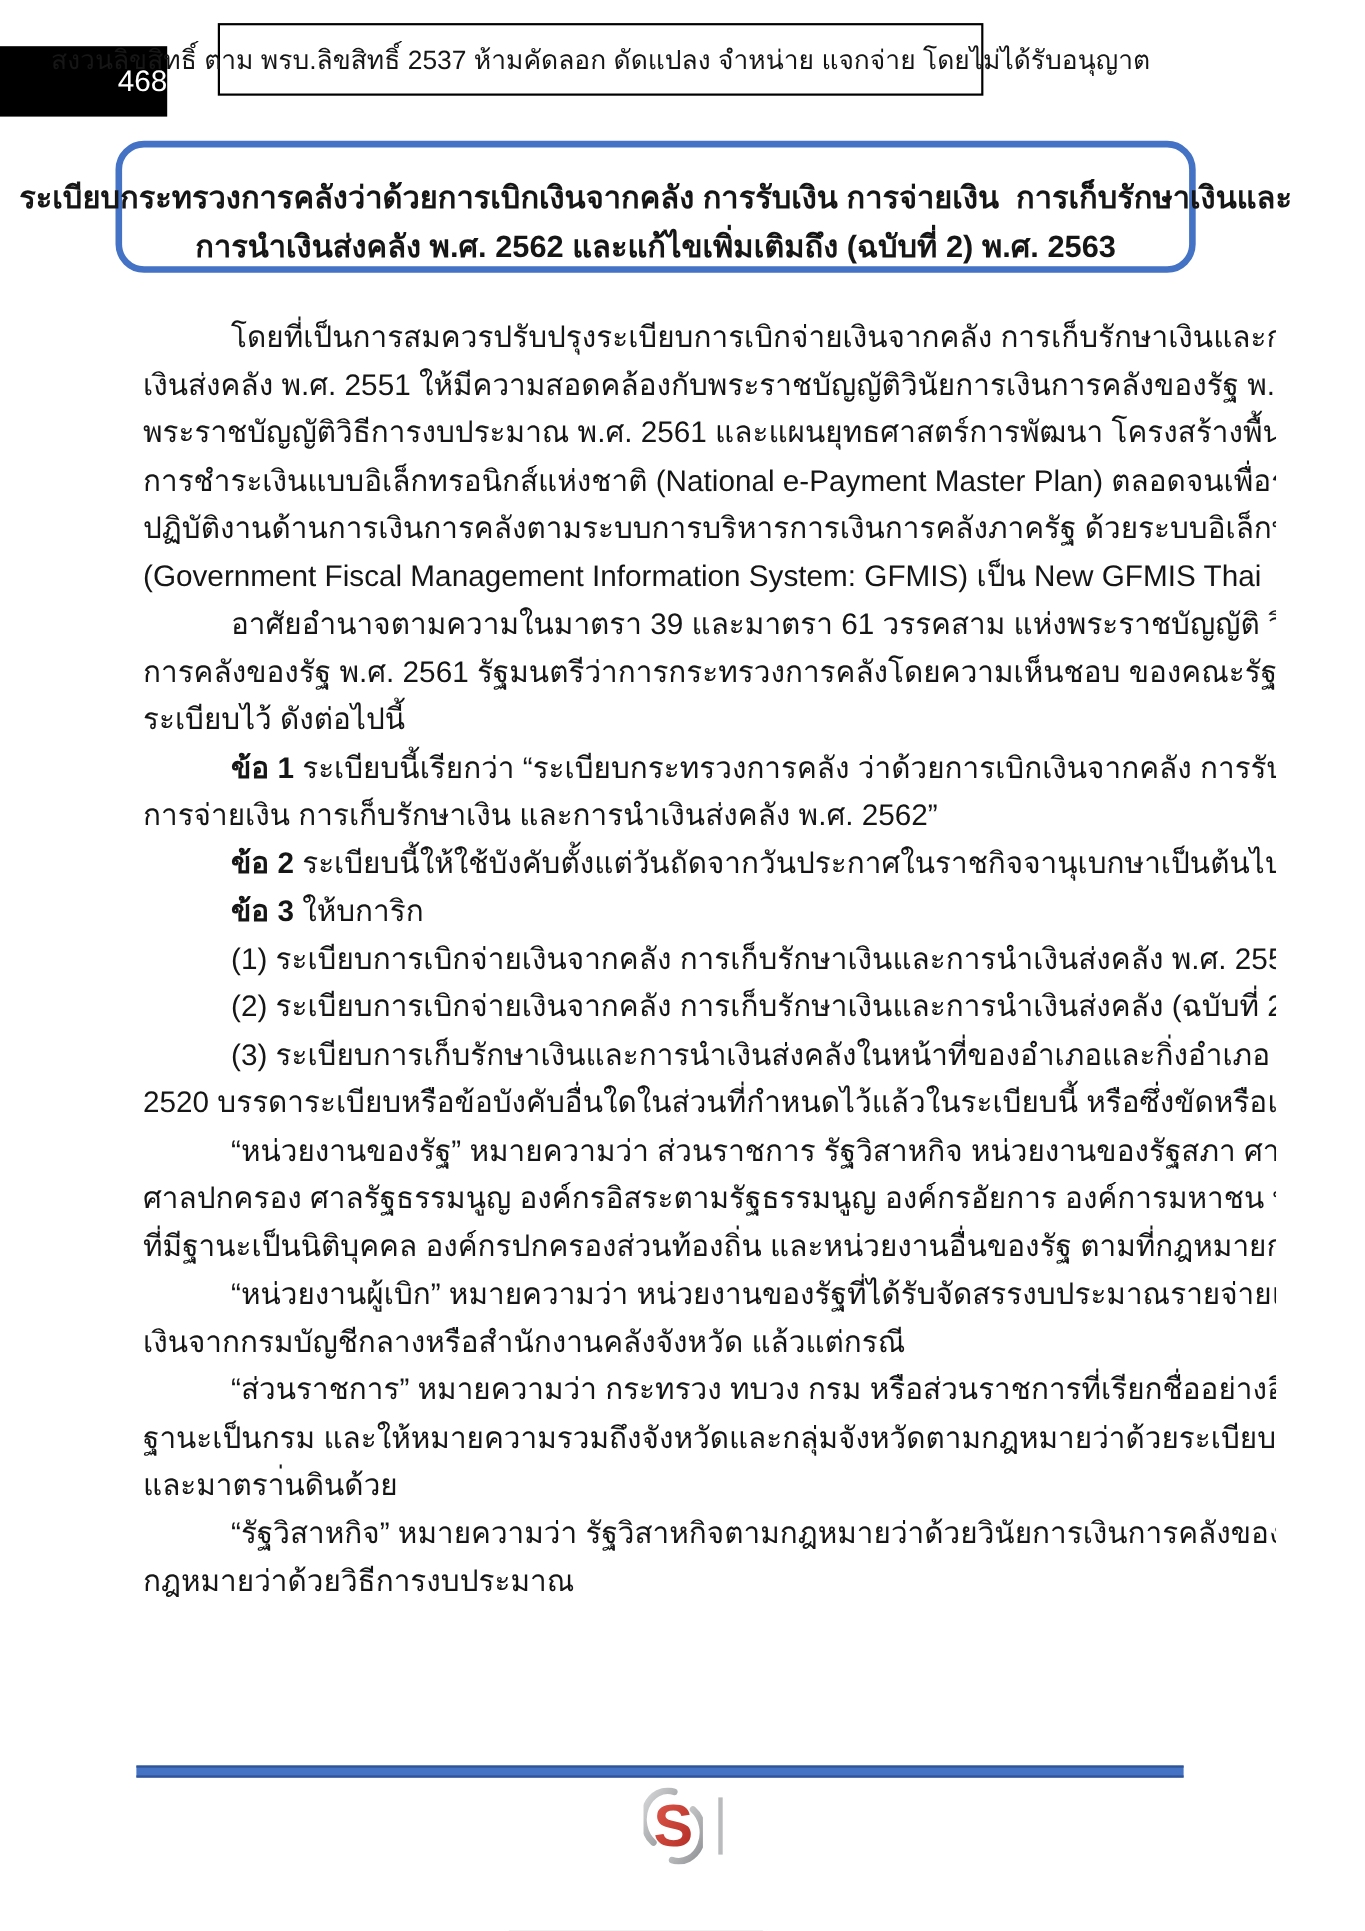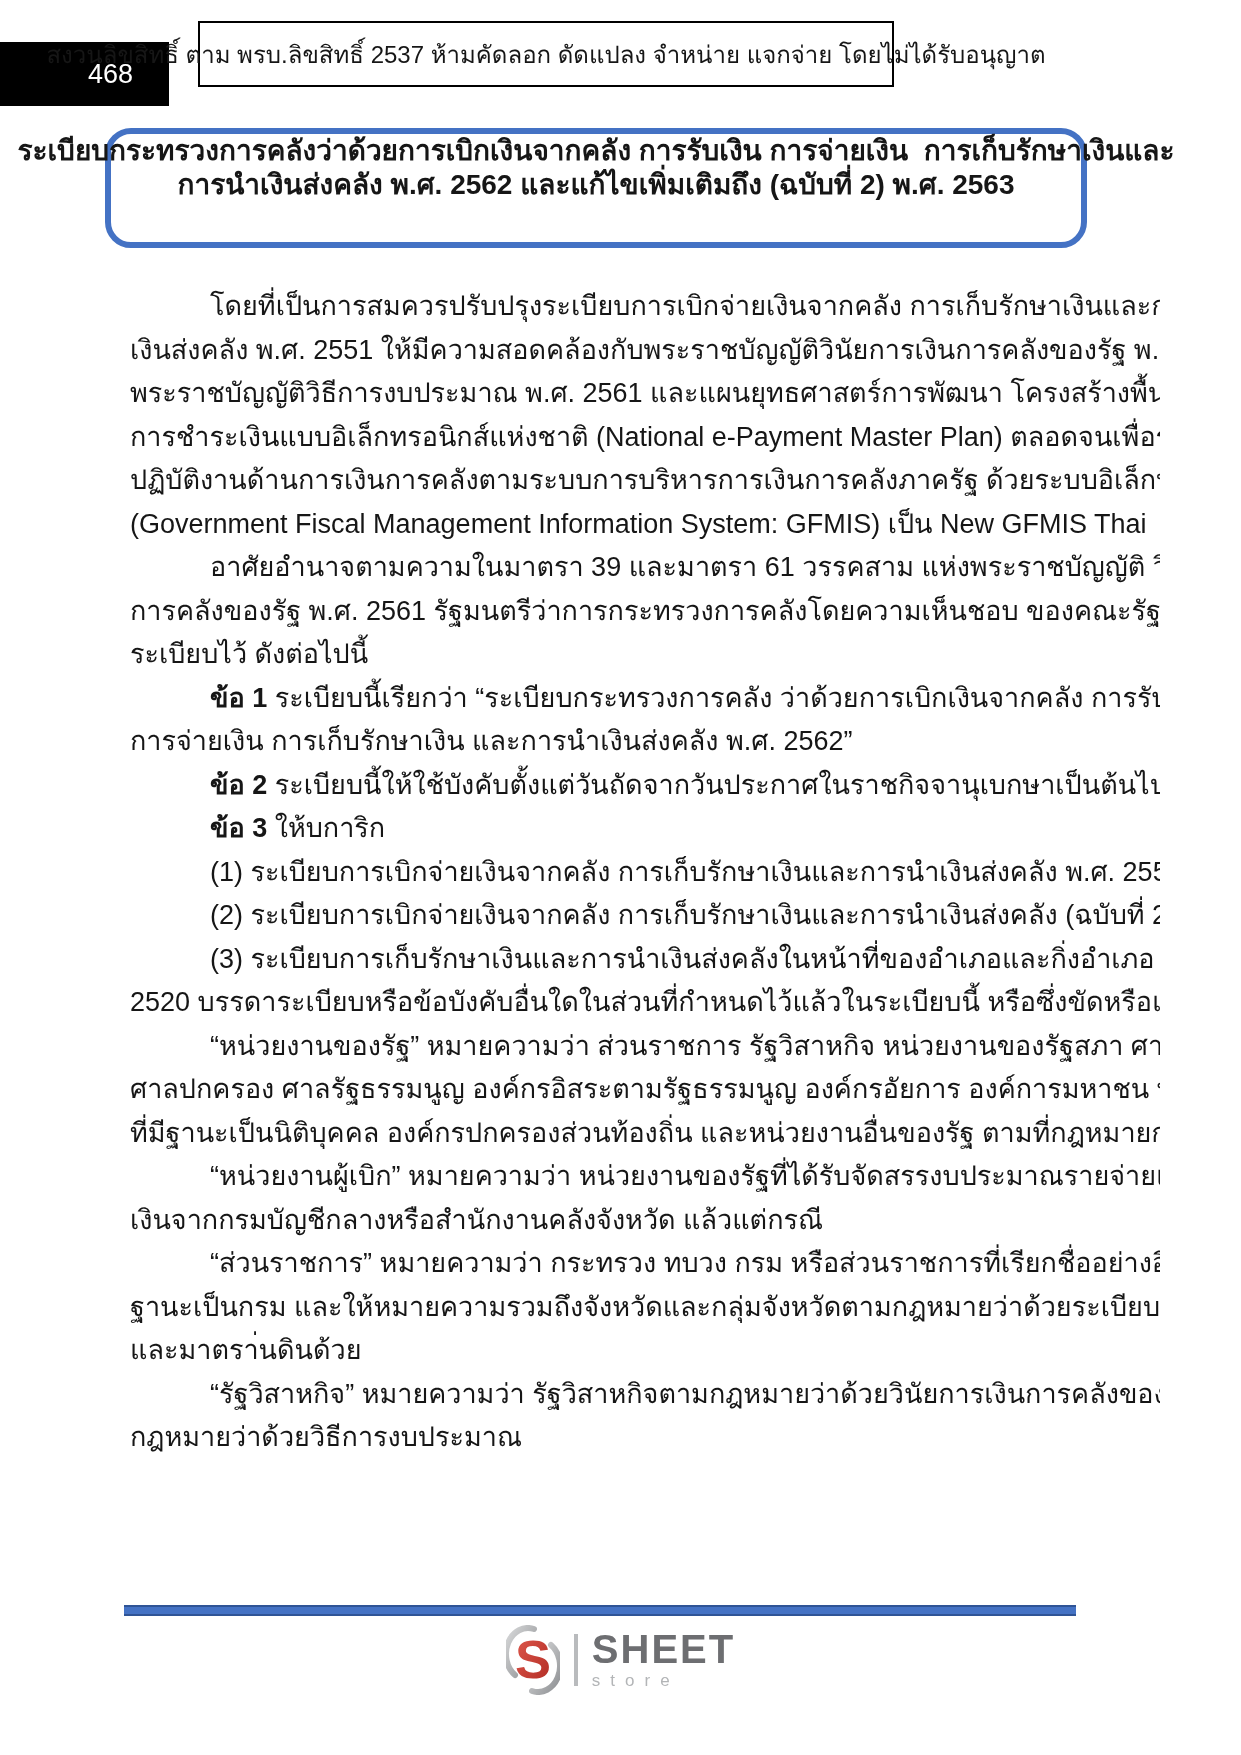--- a/index.html
+++ b/index.html
@@ -2,36 +2,36 @@
 <html><head>
 <meta charset="utf-8">
 <style>
   html,body{margin:0;padding:0;background:#e8e8e8;}
   .page{
     position:relative;width:1241px;height:1755px;margin:0 auto;background:#ffffff;
     font-family:"Liberation Sans",sans-serif;color:#161616;overflow:hidden;
   }
   
   .page-number{
-    position:absolute;left:0;top:42px;width:169px;height:64px;background:#000;
+    position:absolute;left:0;top:42px;width:152px;height:64px;background:#000;
     color:#fff;font-size:27px;display:flex;align-items:center;justify-content:flex-end;
-    padding-right:36px;box-sizing:border-box;
+    box-sizing:border-box;
   }
   
   .copyright-box{
     position:absolute;left:198px;top:21px;width:696px;height:66px;border:2px solid #000000;
     box-sizing:border-box;display:flex;align-items:center;justify-content:center;
     font-size:24px;white-space:pre;
   }
   
   .title-box{
     position:absolute;left:105px;top:128px;width:982px;height:120px;
     border:6px solid #4472C4;border-radius:26px;box-sizing:border-box;
-    display:flex;flex-direction:column;align-items:center;justify-content:flex-start;
-    font-weight:bold;font-size:28px;text-align:center;
+    display:flex;flex-direction:column;align-items:center;justify-content:flex-end;
+    gap:12px;font-weight:bold;font-size:28px;text-align:center;
   }
   .title-box .t{white-space:pre;line-height:1.2;}
   
   .doc-body{position:absolute;left:130px;top:285px;width:1030px;overflow:hidden;}
   .line{height:43.5px;line-height:43.5px;font-size:27px;white-space:pre;}
   .line.indent{padding-left:80px;}
   .line b{font-weight:bold;}
   
   .footer-bar{
     position:absolute;left:124px;top:1605px;width:952px;height:7px;
@@ -103,19 +103,15 @@
         <linearGradient id="grayg" x1="0" y1="0" x2="1" y2="1">
           <stop offset="0" stop-color="#d9dadb"></stop>
           <stop offset="1" stop-color="#8d8f92"></stop>
         </linearGradient>
       </defs>
       <path d="M9,50 A22,26 0 0 1 28,4" fill="none" stroke="url(#grayg)" stroke-width="6" stroke-linecap="round"></path>
       <path d="M45,20 A22,26 0 0 1 26,66" fill="none" stroke="url(#grayg)" stroke-width="6" stroke-linecap="round"></path>
       <text x="27" y="53" text-anchor="middle" font-family="Liberation Sans, sans-serif" font-size="54" font-weight="bold" fill="url(#redg)">S</text>
     </svg>
     <div class="logo-divider"></div>
-    <div class="logo-text-block">
-      <div class="logo-main">SHEET</div>
-      <div class="logo-sub">store</div>
-    </div>
   </div>
 
 </div>
 
 </body></html>

